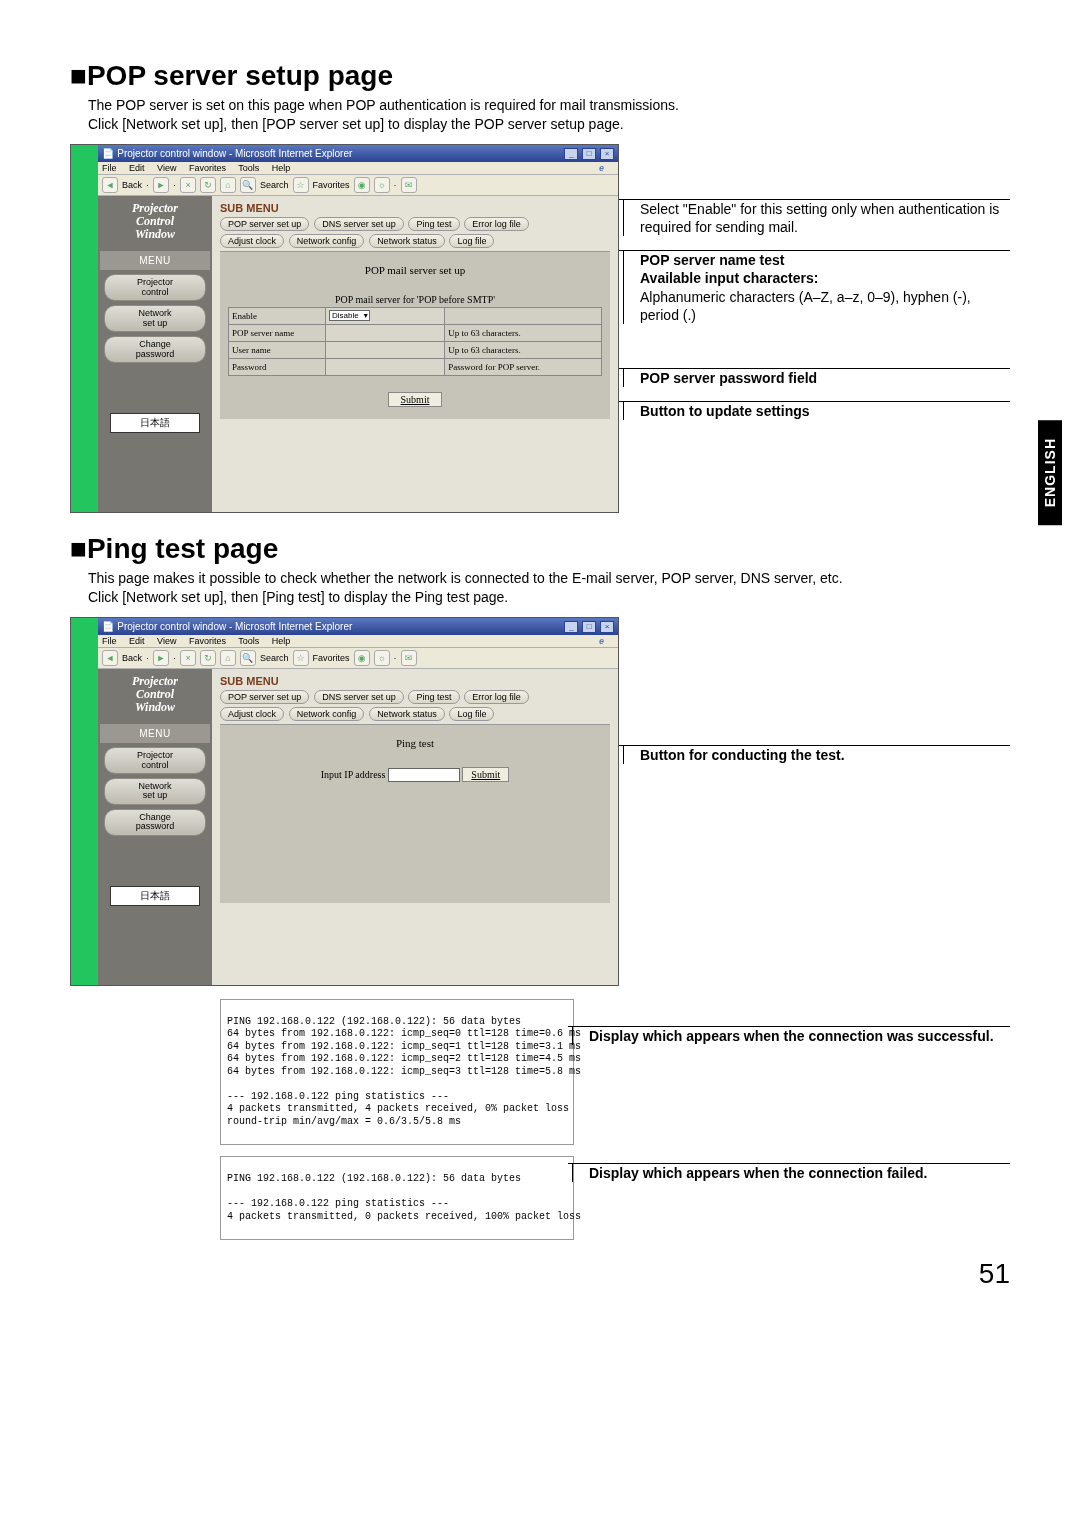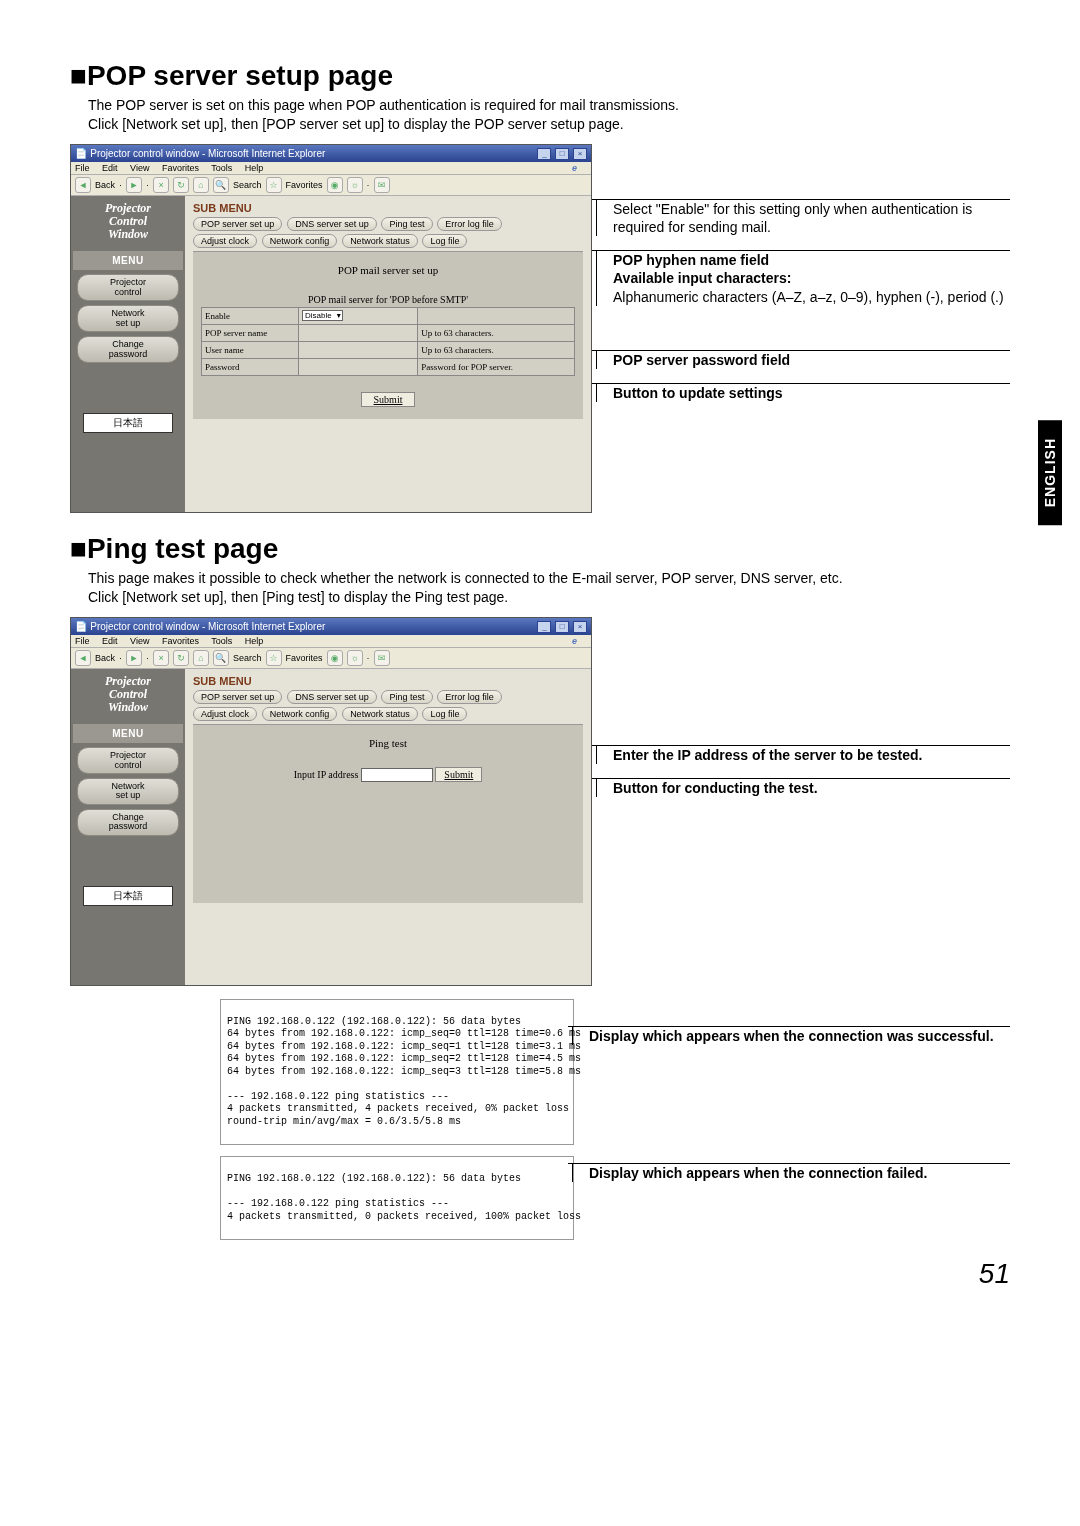--- a/index.html
+++ b/index.html
@@ -26,20 +26,21 @@
     align-items: flex-start;
     margin: 8px 0 10px 0;
   }
   .screenshot {
     width: 520px;
     border: 1px solid #555;
     background: #22c55e;
     font-size: 10px;
     color: #000;
     margin-right: 6px;
+    padding-left: 27px;
   }
   .titlebar {
     background: linear-gradient(#5a78c0, #2b4390);
     color: #fff;
     font-size: 10px;
     padding: 2px 4px;
     display: flex;
     justify-content: space-between;
     align-items: center;
   }
@@ -102,21 +103,21 @@
     font-family: Georgia, serif;
     font-style: italic;
     font-weight: bold;
     font-size: 12px;
     margin-bottom: 8px;
     line-height: 1.1;
   }
   .menu-head {
     background: #9a9890;
     color: #fff;
-    font-weight: bold;
+    font-weight: normal;
     padding: 4px 0;
     margin: 10px 0 4px 0;
     font-size: 10px;
     letter-spacing: 0.5px;
   }
   .menu-btn {
     display: block;
     background: linear-gradient(#e0dfd7,#bdbbb0);
     color: #000;
     border: 1px solid #8d8b82;
@@ -284,21 +285,20 @@
     font-size: 14px;
     padding: 18px 4px;
     writing-mode: vertical-rl;
     transform: rotate(180deg);
     letter-spacing: 1px;
   }
   .page-num {
     text-align: right;
     font-size: 28px;
     margin: 10px 0 0 0;
-    font-style: italic;
   }
 </style>
 </head>
 <body>
 
 <div class="side-tab">ENGLISH</div>
 
 <h1><span>■</span><span>POP server setup page</span></h1>
 <p class="intro">The POP server is set on this page when POP authentication is required for mail transmissions.<br>Click [Network set up], then [POP server set up] to display the POP server setup page.</p>
 
@@ -389,21 +389,21 @@
           <div class="submit-row"><span class="submit-btn">Submit</span></div>
         </div>
       </div>
     </div>
   </div>
 
   <div class="annotations">
     <div style="height:55px"></div>
     <div class="ann">Select "Enable" for this setting only when authentication is required for sending mail.</div>
     <div class="ann">
-      <b>POP hyphen name field</b><br>
+      <b>POP server name test</b><br>
       <b>Available input characters:</b><br>
       <span>Alphanumeric characters (A–Z, a–z, 0–9), hyphen (-), period (.)</span>
     </div>
     <div style="height:30px"></div>
     <div class="ann"><b>POP server password field</b></div>
     <div class="ann"><b>Button to update settings</b></div>
   </div>
 </div>
 
 <h1 style="margin-top:20px"><span>■</span><span>Ping test page</span></h1>
@@ -473,21 +473,20 @@
             <span class="ping-input"></span>
             <span class="submit-btn" style="padding:1px 8px">Submit</span>
           </div>
         </div>
       </div>
     </div>
   </div>
 
   <div class="annotations">
     <div style="height:128px"></div>
-    <div class="ann"><b>Enter the IP address of the server to be tested.</b></div>
     <div class="ann"><b>Button for conducting the test.</b></div>
   </div>
 </div>
 
 <div class="ping-annot-row">
   <div class="ping-out">PING 192.168.0.122 (192.168.0.122): 56 data bytes<br>64 bytes from 192.168.0.122: icmp_seq=0 ttl=128 time=0.6 ms<br>64 bytes from 192.168.0.122: icmp_seq=1 ttl=128 time=3.1 ms<br>64 bytes from 192.168.0.122: icmp_seq=2 ttl=128 time=4.5 ms<br>64 bytes from 192.168.0.122: icmp_seq=3 ttl=128 time=5.8 ms<br><br>--- 192.168.0.122 ping statistics ---<br>4 packets transmitted, 4 packets received, 0% packet loss<br>round-trip min/avg/max = 0.6/3.5/5.8 ms</div>
   <div class="annotations" style="padding-top:30px">
     <div class="ann"><b>Display which appears when the connection was successful.</b></div>
   </div>
 </div>

